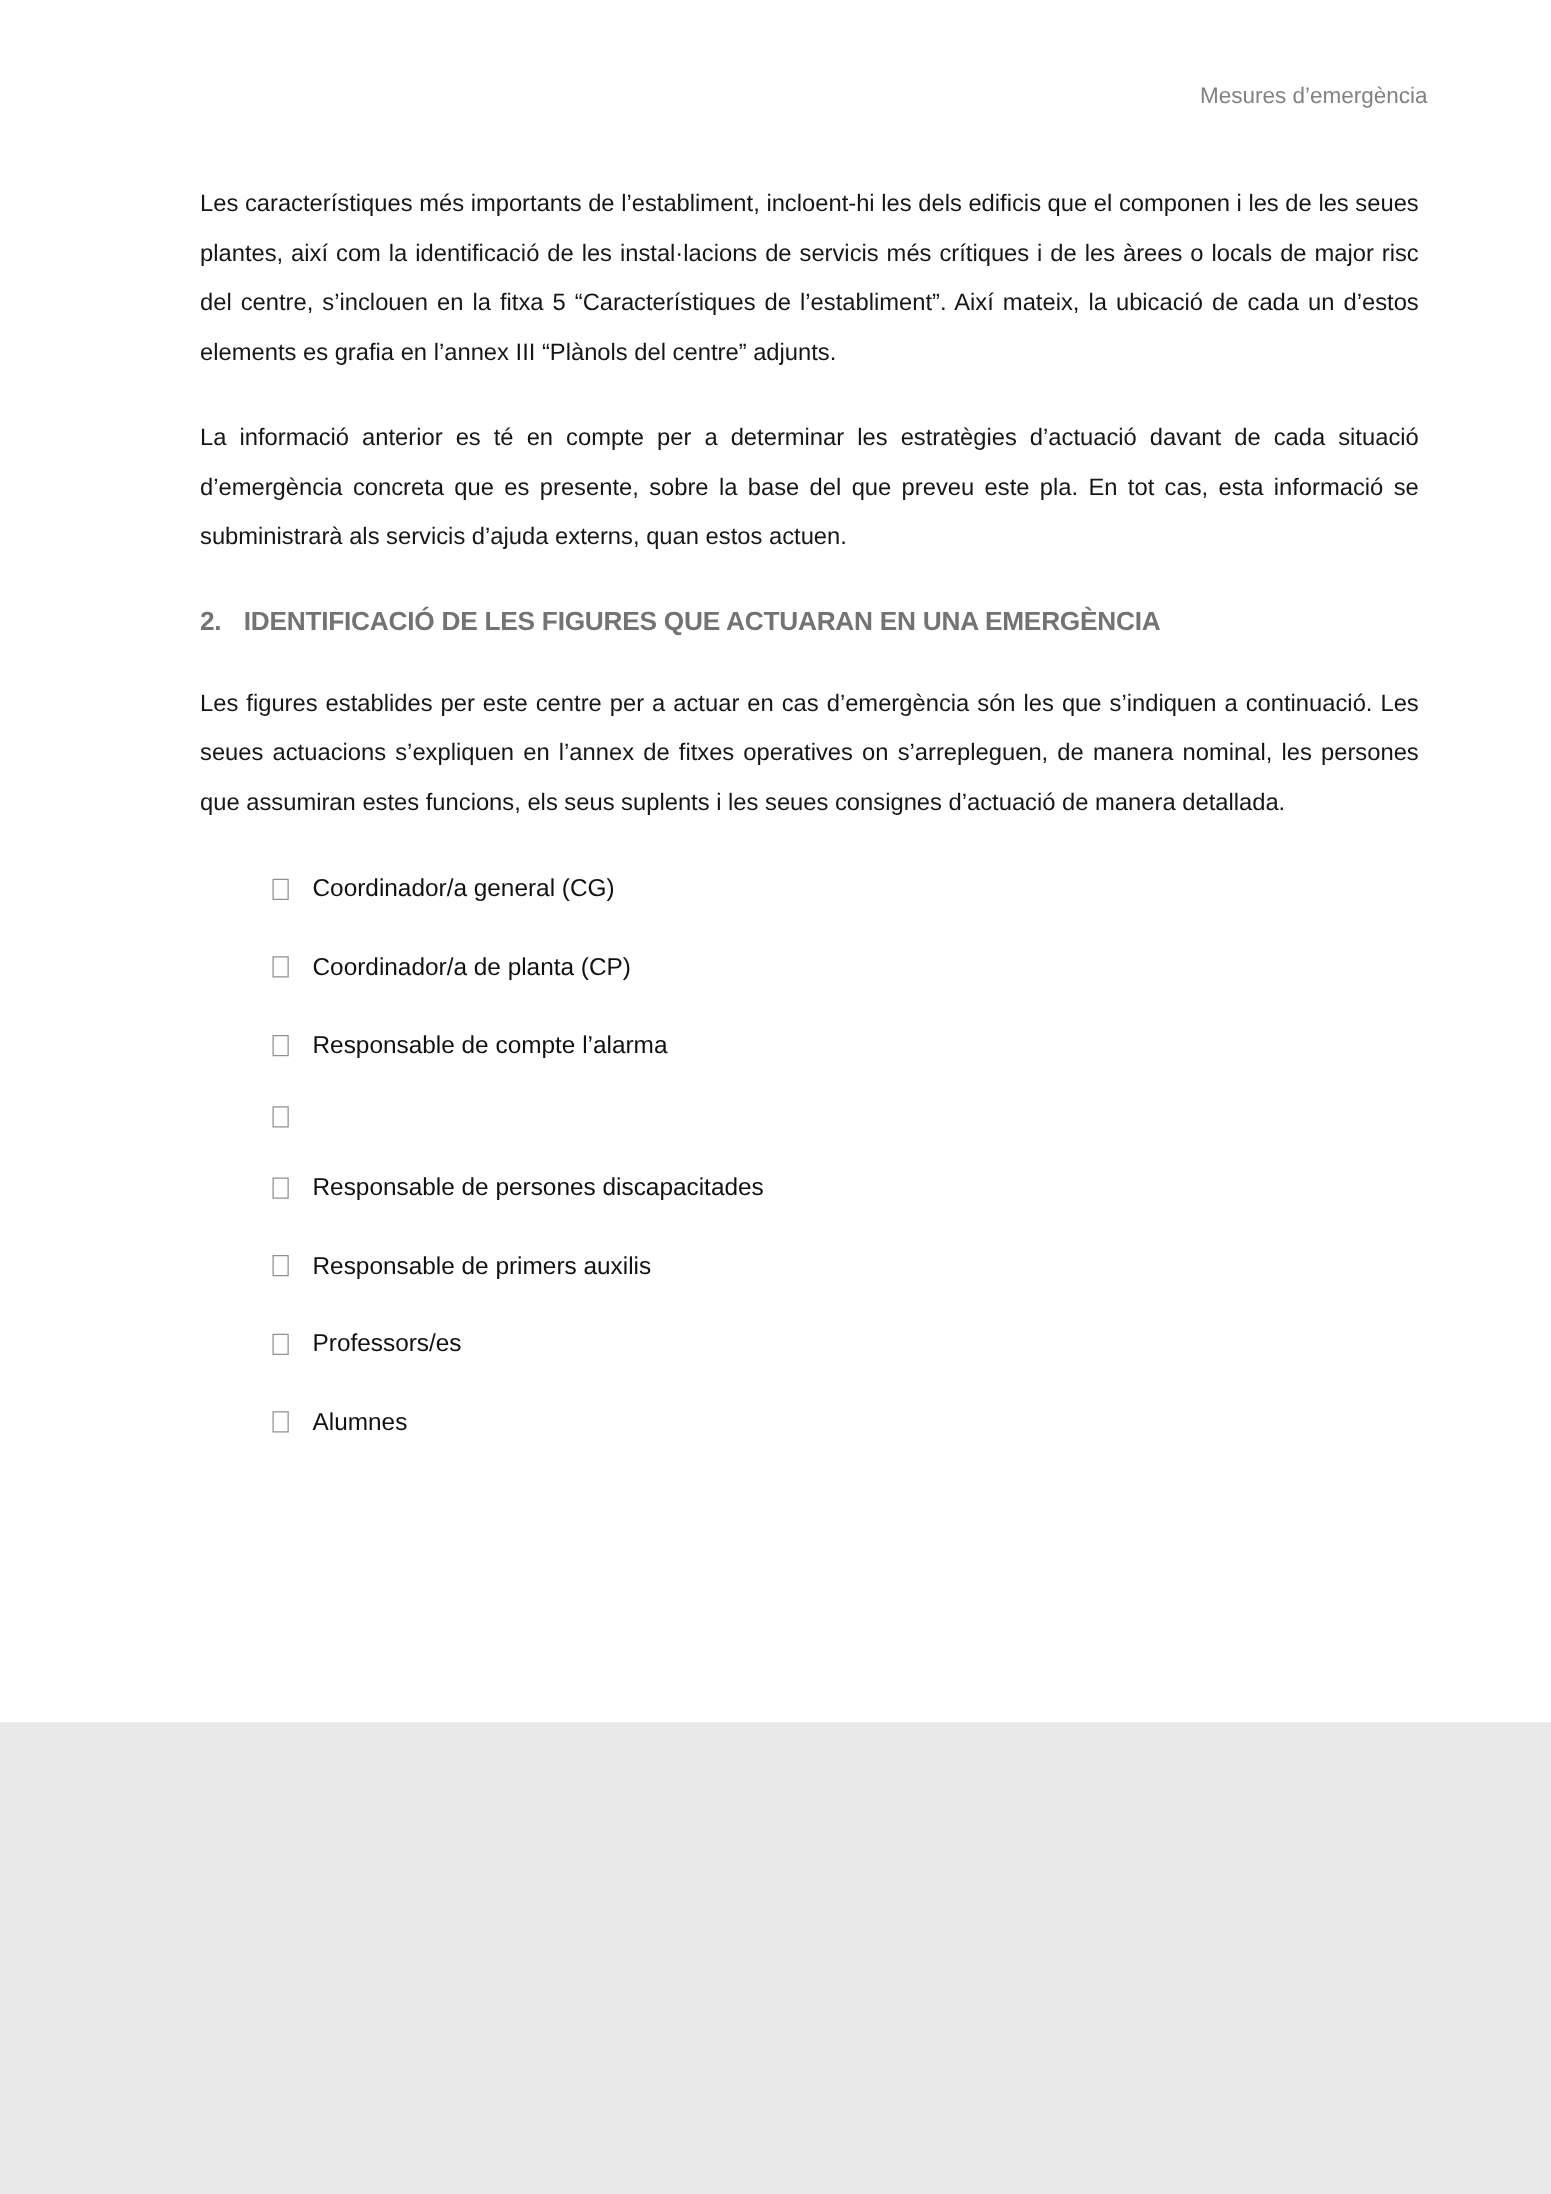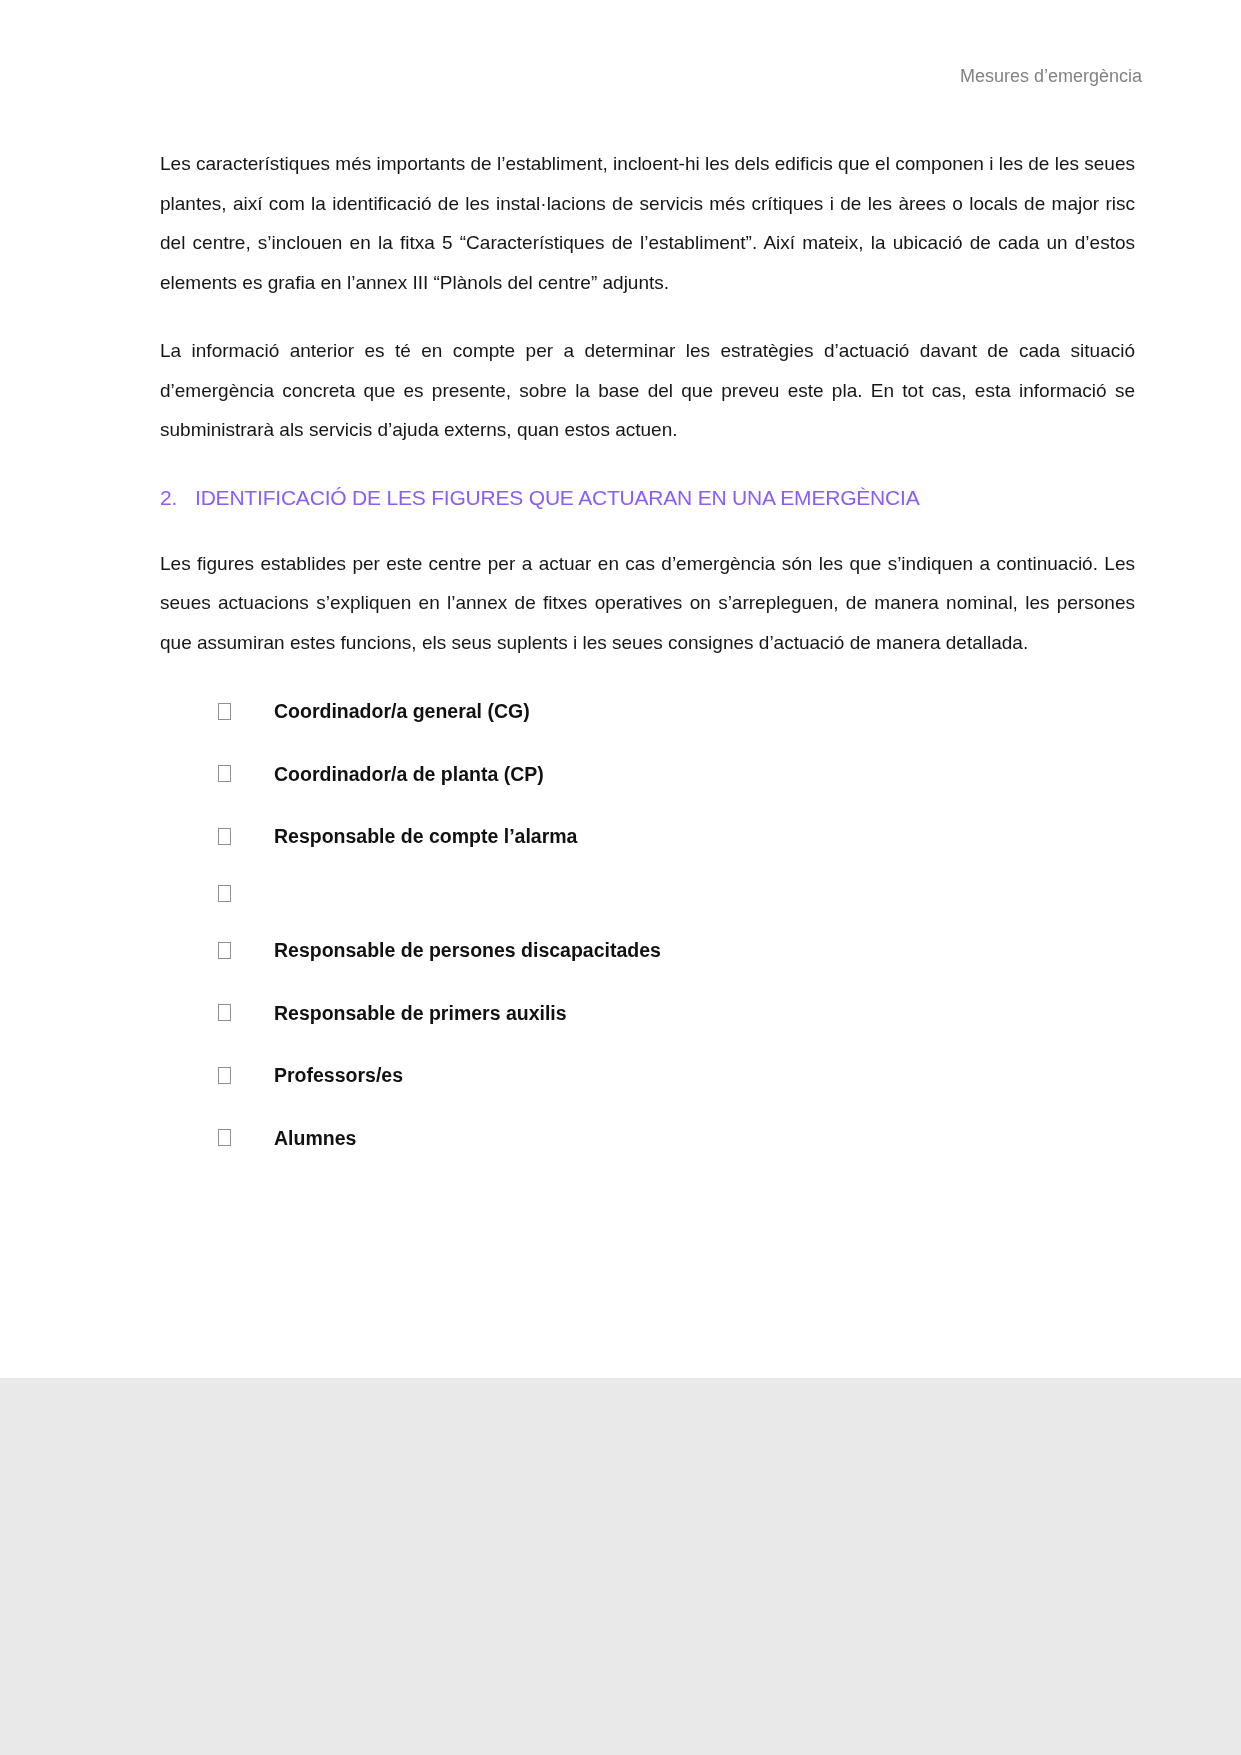--- a/index.html
+++ b/index.html
@@ -35,45 +35,44 @@
     line-height: 39.5px;
     color: #161616;
     text-align: justify;
     text-justify: inter-word;
   }
   p.body-par + p.body-par { margin-top: 29px; }
   h2.section-heading {
     margin: 32px 0 0 0;
     font-size: 21px;
     line-height: 32px;
-    font-weight: normal;
-    color: #8b5cf6;
+    font-weight: bold;
+    color: #737373;
     letter-spacing: -0.2px;
     white-space: nowrap;
   }
   h2.section-heading .h-num {
     display: inline-block;
     width: 35px;
   }
   p.after-heading { margin-top: 30px; }
   ul.roles {
     list-style: none;
     margin: 35px 0 0 0;
     padding: 0;
   }
   ul.roles li {
     display: flex;
     align-items: center;
     padding-left: 58px;
     margin-bottom: 34.5px;
     line-height: 28px;
     font-size: 19.5px;
-    font-weight: bold;
+    font-weight: normal;
     color: #111111;
-    gap: 24px;
   }
   .bullet-box {
     flex: 0 0 auto;
     width: 11px;
     height: 15px;
     border: 1.5px solid #909090;
     margin-right: 19px;
     background: transparent;
   }
   .page-footer {

